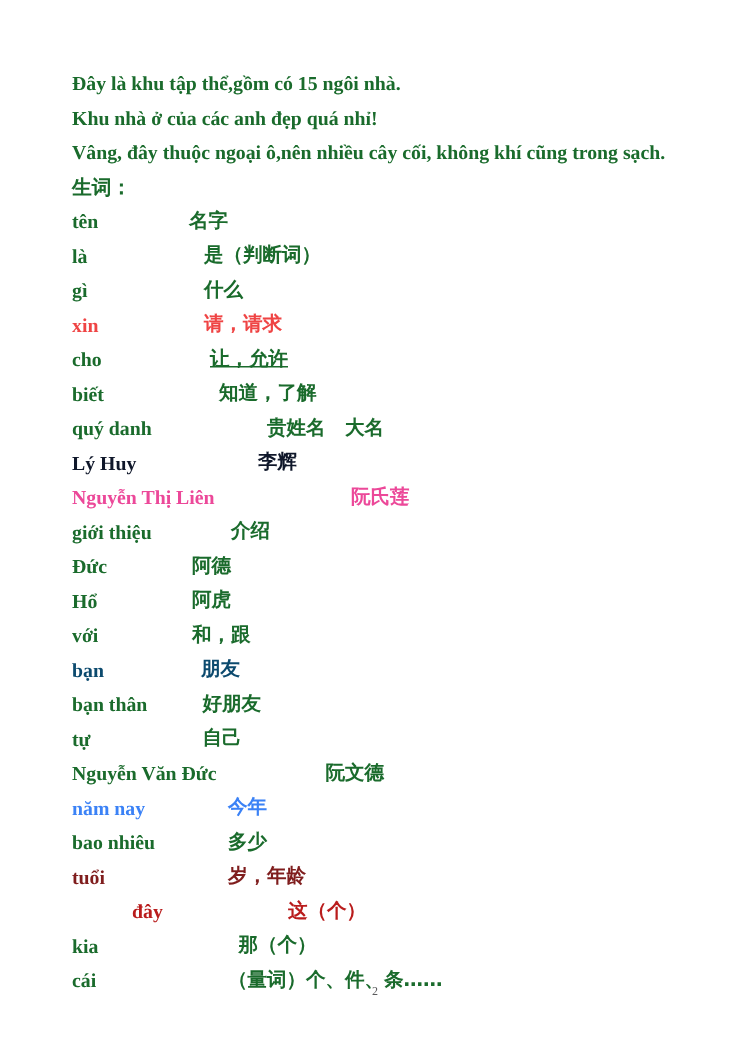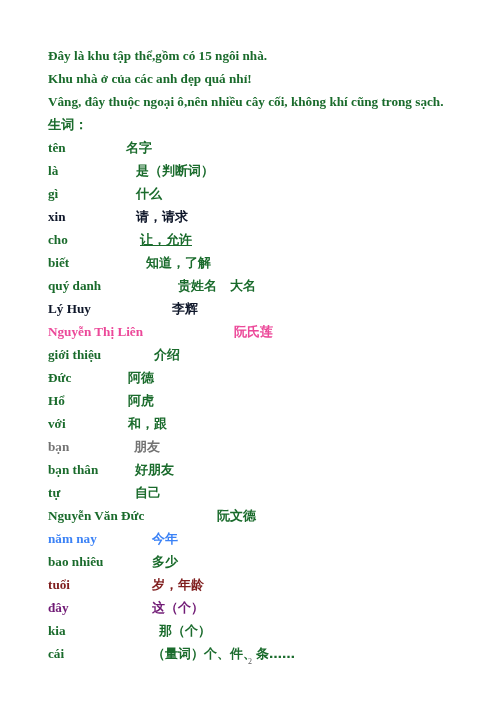--- a/index.html
+++ b/index.html
@@ -111,38 +111,38 @@
     <p class="para" style="color: rgb(26, 107, 44);">Đây là khu tập thể,gồm có 15 ngôi nhà.</p>
     <p class="para" style="color: rgb(26, 107, 44);">Khu nhà ở của các anh đẹp quá nhỉ!</p>
     <p class="para justify" style="color: rgb(26, 107, 44);">Vâng, đây thuộc ngoại ô,nên nhiều cây cối, không khí cũng trong sạch.</p>
 
     <p class="vocab-heading" style="color: rgb(26, 107, 44);">生词：</p>
 
     <ul id="vocab-list">
         <li class="vocab-row" style="color: rgb(26, 107, 44);"><span class="vocab-term">tên</span><span class="vocab-gloss" style="left: 78px;">名字</span></li>
         <li class="vocab-row" style="color: rgb(26, 107, 44);"><span class="vocab-term">là</span><span class="vocab-gloss" style="left: 88px;">是（判断词）</span></li>
         <li class="vocab-row" style="color: rgb(26, 107, 44);"><span class="vocab-term">gì</span><span class="vocab-gloss" style="left: 88px;">什么</span></li>
-        <li class="vocab-row" style="color: #0f172a;"><span class="vocab-term">xin</span><span class="vocab-gloss" style="left: 88px;">请，请求</span></li>
+        <li class="vocab-row" style="color: #ef4444;"><span class="vocab-term">xin</span><span class="vocab-gloss" style="left: 88px;">请，请求</span></li>
         <li class="vocab-row" style="color: rgb(26, 107, 44);"><span class="vocab-term">cho</span><span class="vocab-gloss" style="left: 92px; text-decoration: underline;">让，允许</span></li>
         <li class="vocab-row" style="color: rgb(26, 107, 44);"><span class="vocab-term">biết</span><span class="vocab-gloss" style="left: 98px;">知道，了解</span></li>
         <li class="vocab-row" style="color: rgb(26, 107, 44);"><span class="vocab-term">quý danh</span><span class="vocab-gloss" style="left: 130px;">贵姓名　大名</span></li>
         <li class="vocab-row" style="color: #0f172a;"><span class="vocab-term">Lý Huy</span><span class="vocab-gloss" style="left: 124px;">李辉</span></li>
         <li class="vocab-row" style="color: #ec4899;"><span class="vocab-term">Nguyễn Thị Liên</span><span class="vocab-gloss" style="left: 186px;">阮氏莲</span></li>
         <li class="vocab-row" style="color: rgb(26, 107, 44);"><span class="vocab-term">giới thiệu</span><span class="vocab-gloss" style="left: 106px;">介绍</span></li>
         <li class="vocab-row" style="color: rgb(26, 107, 44);"><span class="vocab-term">Đức</span><span class="vocab-gloss" style="left: 80px;">阿德</span></li>
         <li class="vocab-row" style="color: rgb(26, 107, 44);"><span class="vocab-term">Hổ</span><span class="vocab-gloss" style="left: 80px;">阿虎</span></li>
         <li class="vocab-row" style="color: rgb(26, 107, 44);"><span class="vocab-term">với</span><span class="vocab-gloss" style="left: 80px;">和，跟</span></li>
-        <li class="vocab-row" style="color: #737373;"><span class="vocab-term">bạn</span><span class="vocab-gloss" style="left: 86px;">朋友</span></li>
+        <li class="vocab-row" style="color: #0c4a6e;"><span class="vocab-term">bạn</span><span class="vocab-gloss" style="left: 86px;">朋友</span></li>
         <li class="vocab-row" style="color: rgb(26, 107, 44);"><span class="vocab-term">bạn thân</span><span class="vocab-gloss" style="left: 87px;">好朋友</span></li>
         <li class="vocab-row" style="color: rgb(26, 107, 44);"><span class="vocab-term">tự</span><span class="vocab-gloss" style="left: 87px;">自己</span></li>
         <li class="vocab-row" style="color: rgb(26, 107, 44);"><span class="vocab-term">Nguyễn Văn Đức</span><span class="vocab-gloss" style="left: 169px;">阮文德</span></li>
         <li class="vocab-row" style="color: #3b82f6;"><span class="vocab-term">năm nay</span><span class="vocab-gloss" style="left: 104px;">今年</span></li>
         <li class="vocab-row" style="color: rgb(26, 107, 44);"><span class="vocab-term">bao nhiêu</span><span class="vocab-gloss" style="left: 104px;">多少</span></li>
         <li class="vocab-row" style="color: #7f1d1d;"><span class="vocab-term">tuổi</span><span class="vocab-gloss" style="left: 104px;">岁，年龄</span></li>
-        <li class="vocab-row" style="color: #701a75;"><span class="vocab-term">đây</span><span class="vocab-gloss" style="left: 104px;">这（个）</span></li>
+        <li class="vocab-row" style="color: #b91c1c; margin-left: 40px;"><span class="vocab-term">đây</span><span class="vocab-gloss" style="left: 104px;">这（个）</span></li>
         <li class="vocab-row" style="color: rgb(26, 107, 44);"><span class="vocab-term">kia</span><span class="vocab-gloss" style="left: 111px;">那（个）</span></li>
         <li class="vocab-row" style="color: rgb(26, 107, 44);"><span class="vocab-term">cái</span><span class="vocab-gloss" style="left: 104px;">（量词）个、件、条……</span></li>
       </ul>
 
   </div>
 
   <div id="footer">
     <span id="page-number" style="color: rgb(89, 89, 91);">2</span>
   </div>
 

